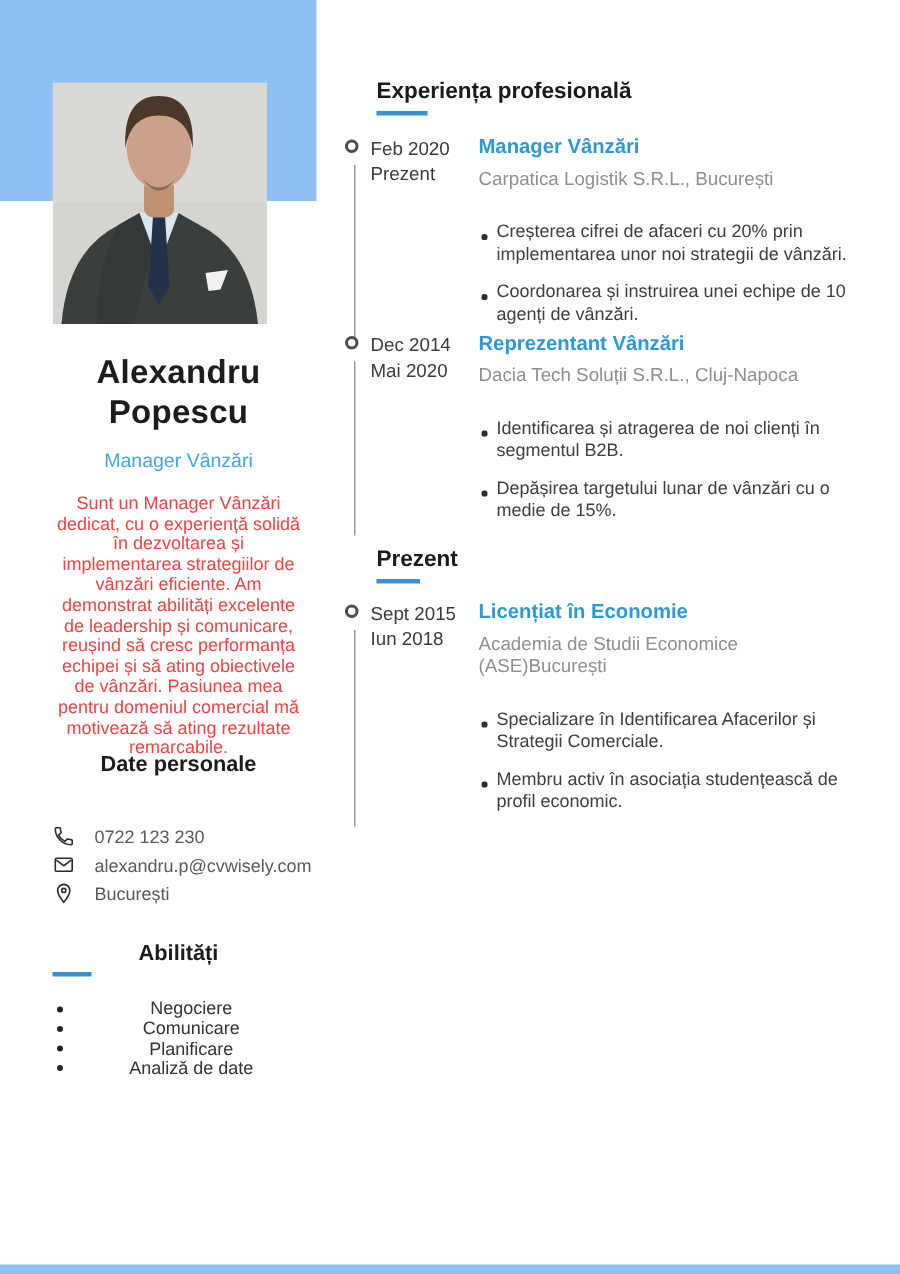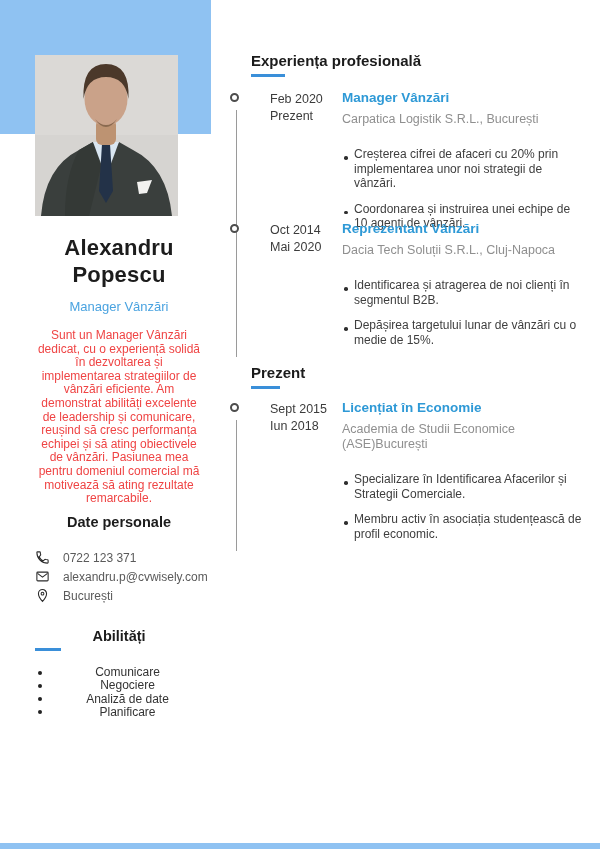--- a/index.html
+++ b/index.html
@@ -38,21 +38,21 @@
   }
   .summary {
     top:329px; font-size:12px; line-height:13.6px; color:#ef4444;
   }
   .subhead {
     font-size:14.5px; font-weight:bold; color:#1c1c1c;
   }
   .subhead .u {
     display:block; width:26px; height:3px; background:#3a8fd9; margin-top:4px;
   }
-  .dp-head { top:514px; }
+  .dp-head { top:502px; }
   .contacts { top:548px; }
   .contact-row { display:flex; align-items:center; height:19px; }
   .contact-row .cicon { width:15px; height:15px; margin-right:13px; flex-shrink:0; }
   .contact-row .ctext { font-size:12px; color:#5a5a5a; }
   .ab-head { top:628px; }
   .skills { top:666px; list-style:none; }
   .skills li {
     position:relative; padding-left:17px; font-size:12px; line-height:13.3px;
     color:#333333;
   }
@@ -76,21 +76,21 @@
   .e3 { top:400px; }
   .tl { position:relative; width:16px; flex-shrink:0; }
   .dot {
     position:absolute; left:0; top:3px; width:9px; height:9px;
     border:2px solid #4d4d4d; border-radius:50%; background:#fff;
   }
   .tline {
     position:absolute; left:5.5px; top:20px; bottom:-10px; width:1.5px;
     background:#9a9a9a;
   }
-  .dates { width:60px; margin-left:24px; flex-shrink:0;
+  .dates { width:60px; margin-left:1px; flex-shrink:0;
     font-size:12.5px; color:#3c3c3c; line-height:17px; padding-top:1px; }
   .econtent { margin-left:12px; width:252px; }
   .etitle { font-size:13.5px; font-weight:bold; color:#2e99d6; line-height:16px; }
   .ecompany { font-size:12.5px; color:#8f8f8f; margin-top:6px; line-height:15px; }
   .bullets { list-style:none; margin-top:20px; }
   .bullets li {
     position:relative; padding-left:12px; margin-top:11px;
     font-size:12px; line-height:14.5px; color:#3e3e3e;
   }
   .bullets li::before {
@@ -130,21 +130,21 @@
 
   <p class="left abs summary">Sunt un Manager Vânzări dedicat, cu o experiență solidă în dezvoltarea și implementarea strategiilor de vânzări eficiente. Am demonstrat abilități excelente de leadership și comunicare, reușind să cresc performanța echipei și să ating obiectivele de vânzări. Pasiunea mea pentru domeniul comercial mă motivează să ating rezultate remarcabile.</p>
 
   <h2 class="left abs subhead dp-head">Date personale</h2>
 
   <div class="left abs contacts">
     <div class="contact-row">
       <svg class="cicon" viewBox="0 0 24 24">
         <path d="M6.5 10.8c1.5 2.9 3.8 5.2 6.7 6.7l2.2-2.2c.3-.3.7-.4 1-.3 1.1.4 2.4.6 3.6.6.6 0 1 .4 1 1V20c0 .6-.4 1-1 1C10.6 21 3 13.4 3 4c0-.6.4-1 1-1h3.5c.6 0 1 .4 1 1 0 1.3.2 2.5.6 3.6.1.3 0 .7-.3 1l-2.3 2.2z" fill="none" stroke="#2b2b2b" stroke-width="1.7" stroke-linejoin="round"></path>
       </svg>
-      <span class="ctext">0722 123 371</span>
+      <span class="ctext">0722 123 230</span>
     </div>
     <div class="contact-row">
       <svg class="cicon" viewBox="0 0 24 24">
         <rect x="3" y="5" width="18" height="14" rx="1.5" fill="none" stroke="#2b2b2b" stroke-width="1.7"></rect>
         <polyline points="4,7 12,13 20,7" fill="none" stroke="#2b2b2b" stroke-width="1.7"></polyline>
       </svg>
       <span class="ctext">alexandru.p@cvwisely.com</span>
     </div>
     <div class="contact-row">
       <svg class="cicon" viewBox="0 0 24 24">
@@ -154,24 +154,24 @@
       <span class="ctext">București</span>
     </div>
   </div>
 
   <h2 class="left abs subhead ab-head">
     <span>Abilități</span>
     <span class="u"></span>
   </h2>
 
   <ul class="left abs skills">
+    <li>Negociere</li>
     <li>Comunicare</li>
-    <li>Negociere</li>
+    <li>Planificare</li>
     <li>Analiză de date</li>
-    <li>Planificare</li>
   </ul>
 
   <h2 class="right abs sec-head exp-head">
     <span>Experiența profesională</span>
     <span class="u"></span>
   </h2>
 
   <div class="entry e1">
     <div class="tl">
       <span class="dot"></span>
@@ -190,21 +190,21 @@
       </ul>
     </div>
   </div>
 
   <div class="entry e2">
     <div class="tl">
       <span class="dot"></span>
       <span class="tline"></span>
     </div>
     <div class="dates">
-      <div>Oct 2014</div>
+      <div>Dec 2014</div>
       <div>Mai 2020</div>
     </div>
     <div class="econtent">
       <div class="etitle">Reprezentant Vânzări</div>
       <div class="ecompany">Dacia Tech Soluții S.R.L., Cluj-Napoca</div>
       <ul class="bullets">
         <li>Identificarea și atragerea de noi clienți în segmentul B2B.</li>
         <li>Depășirea targetului lunar de vânzări cu o medie de 15%.</li>
       </ul>
     </div>

